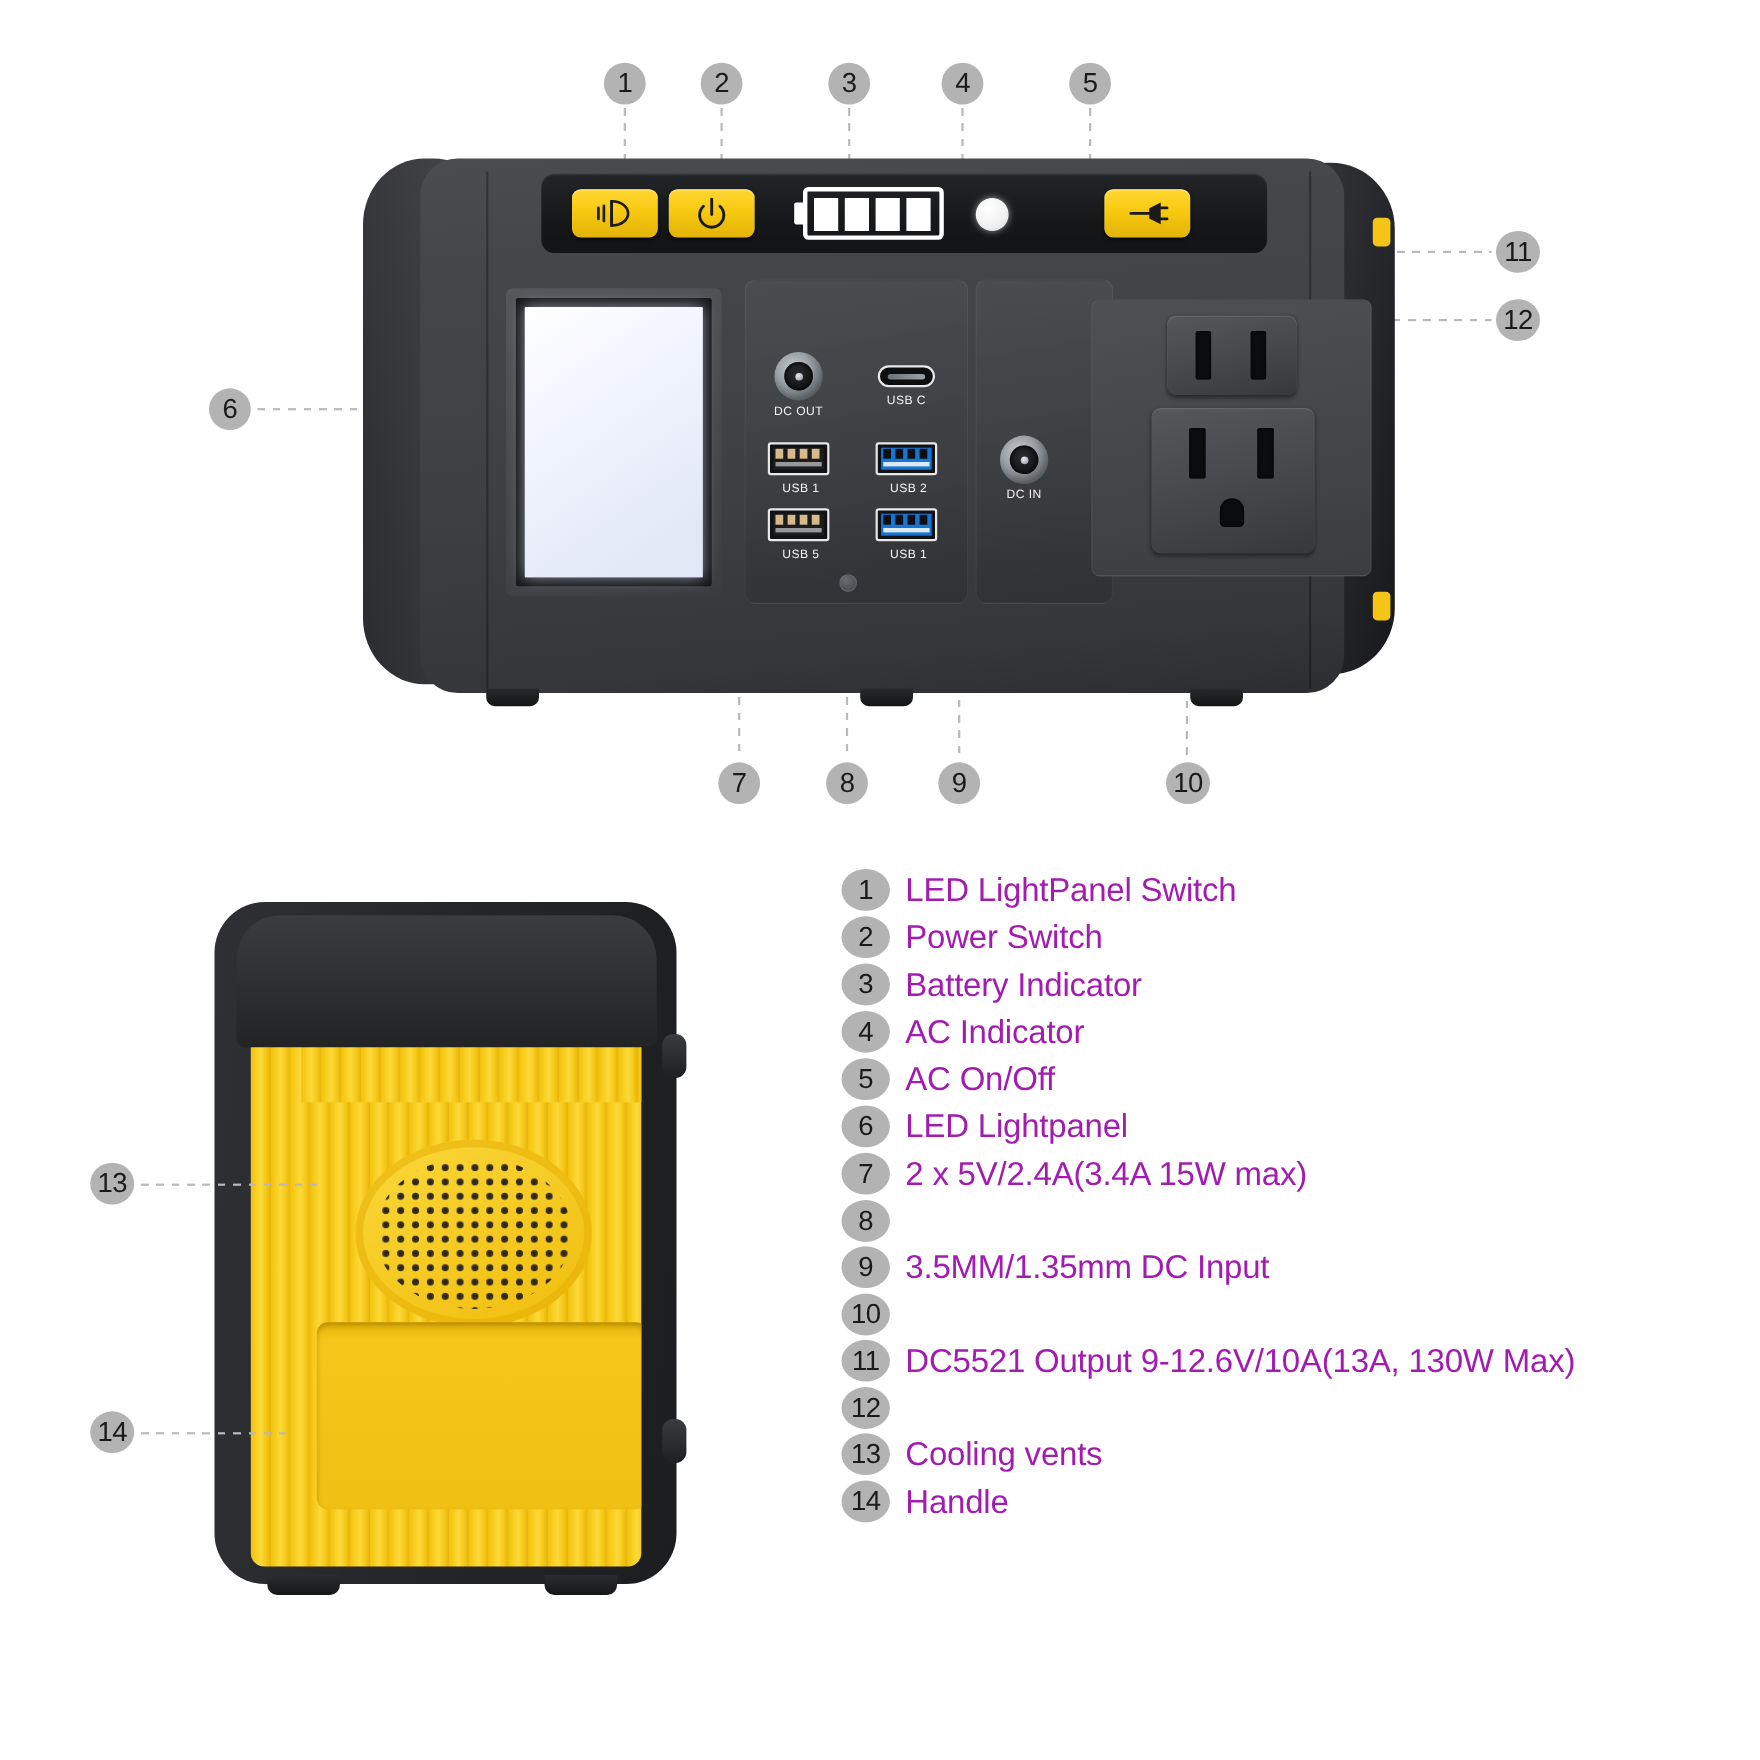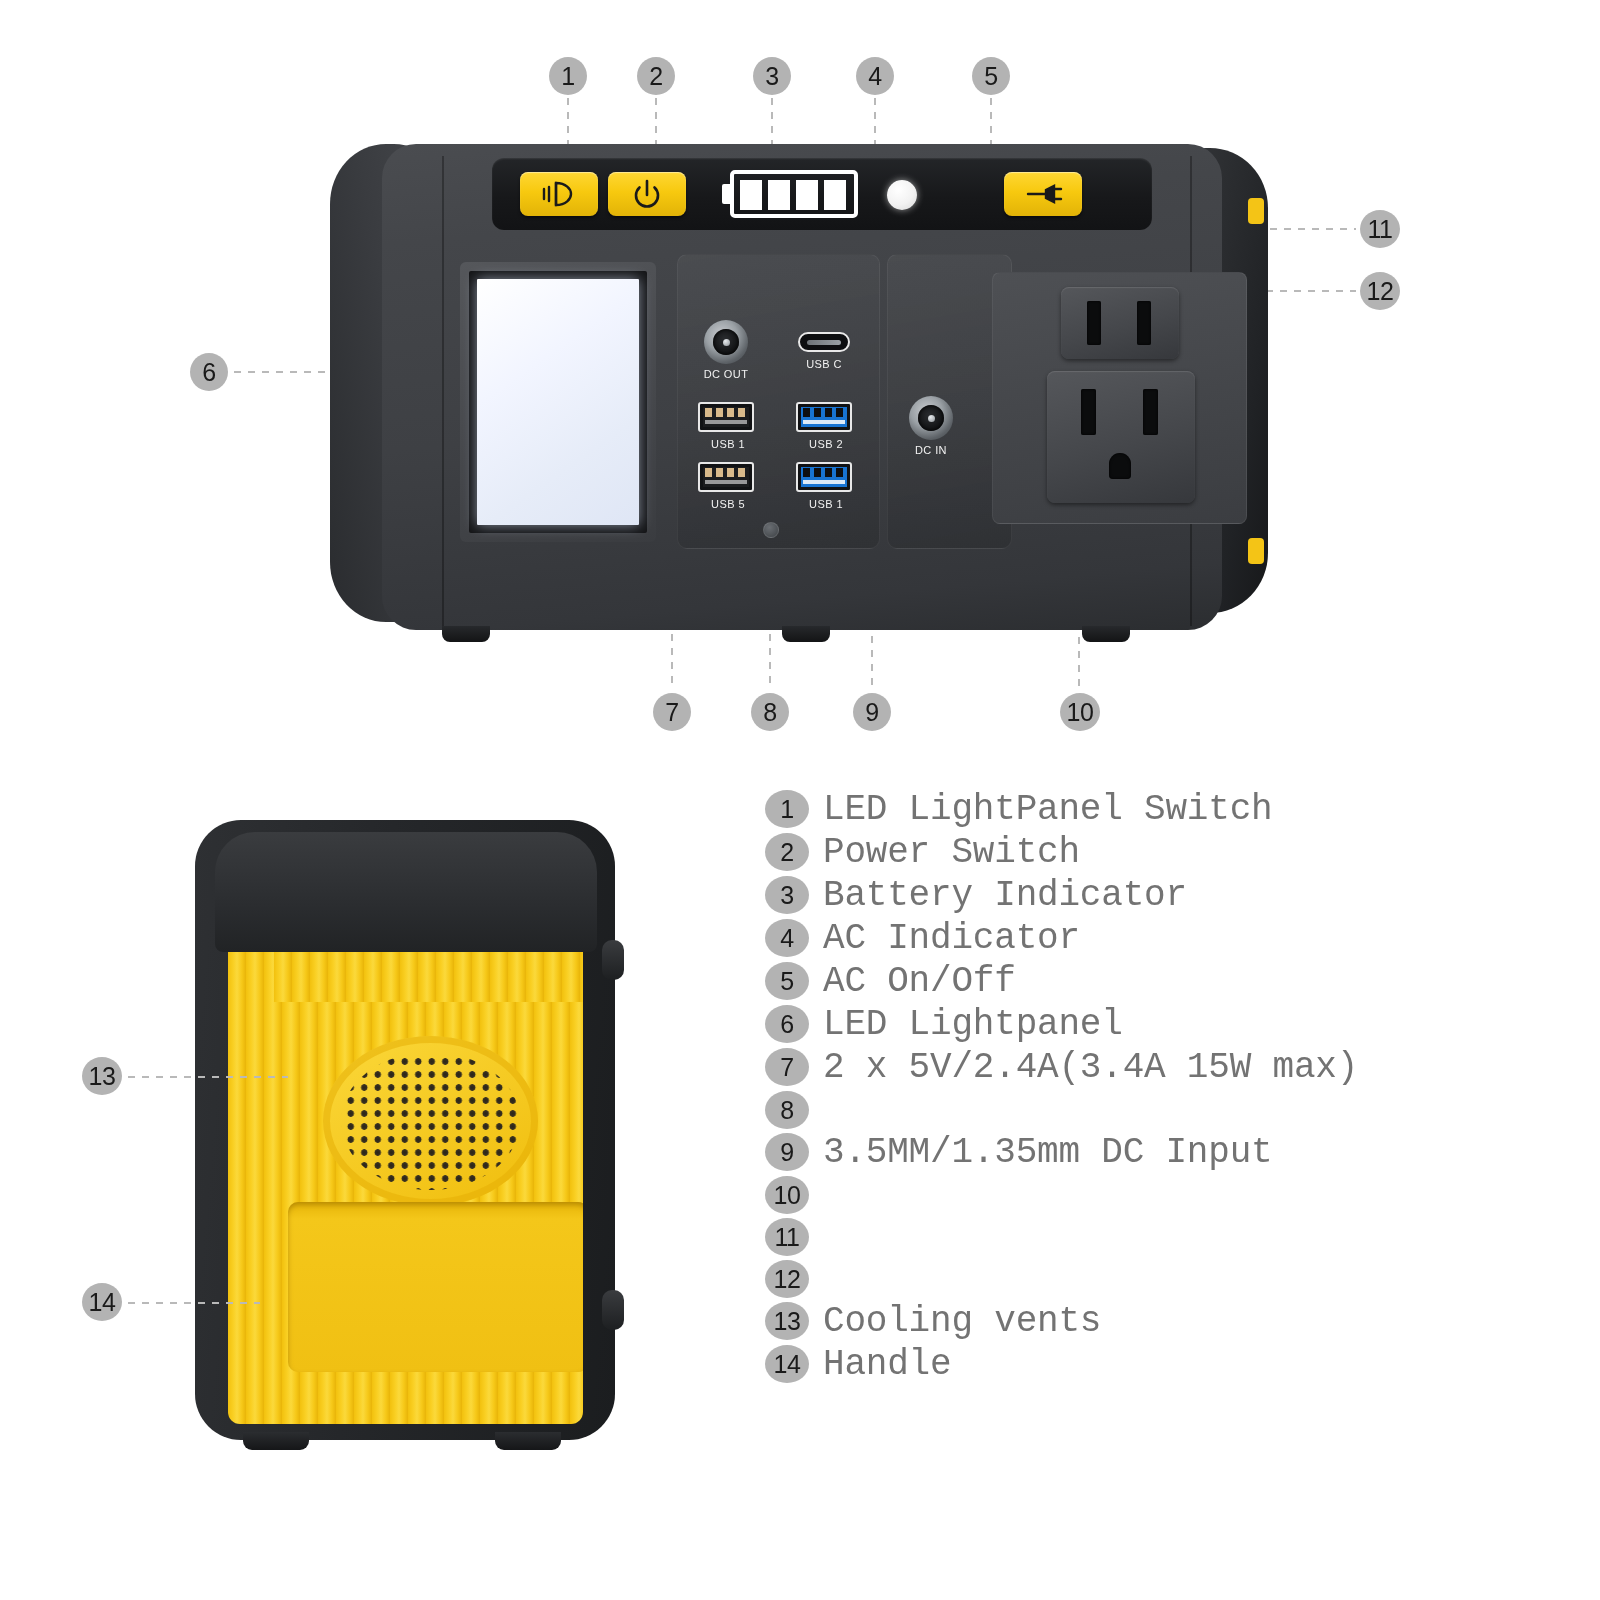--- a/index.html
+++ b/index.html
@@ -350,25 +350,25 @@
     width: 38px; height: 38px;
     border-radius: 50%;
     background: #b3b3b3;
     color: #1a1a1a;
     font-size: 25px;
     line-height: 38px;
     text-align: center;
     letter-spacing: -0.5px;
   }
   .legend-text {
-    font-size: 36px;
+    font-size: 30px;
     line-height: 39px;
-    color: #737373;
+    color: #a21caf;
     padding-left: 14px;
-    font-family: Liberation Mono, monospace;
+    font-family: Liberation Sans, sans-serif;
     letter-spacing: -0.2px;
   }
 </style>
 </head>
 <body>
 
 <div class="badge" style="left:549px; top:57px;">1</div>
 <div class="badge" style="left:637px; top:57px;">2</div>
 <div class="badge" style="left:753px; top:57px;">3</div>
 <div class="badge" style="left:856px; top:57px;">4</div>
@@ -612,20 +612,21 @@
   </div>
   <div class="legend-row">
     <div class="legend-num">9</div>
     <div class="legend-text">3.5MM/1.35mm DC Input</div>
   </div>
   <div class="legend-row">
     <div class="legend-num">10</div>
   </div>
   <div class="legend-row">
     <div class="legend-num">11</div>
+    <div class="legend-text" style="white-space:nowrap;"> DC5521 Output 9-12.6V/10A(13A, 130W Max)</div>
   </div>
   <div class="legend-row">
     <div class="legend-num">12</div>
   </div>
   <div class="legend-row">
     <div class="legend-num">13</div>
     <div class="legend-text">Cooling vents</div>
   </div>
   <div class="legend-row">
     <div class="legend-num">14</div>

